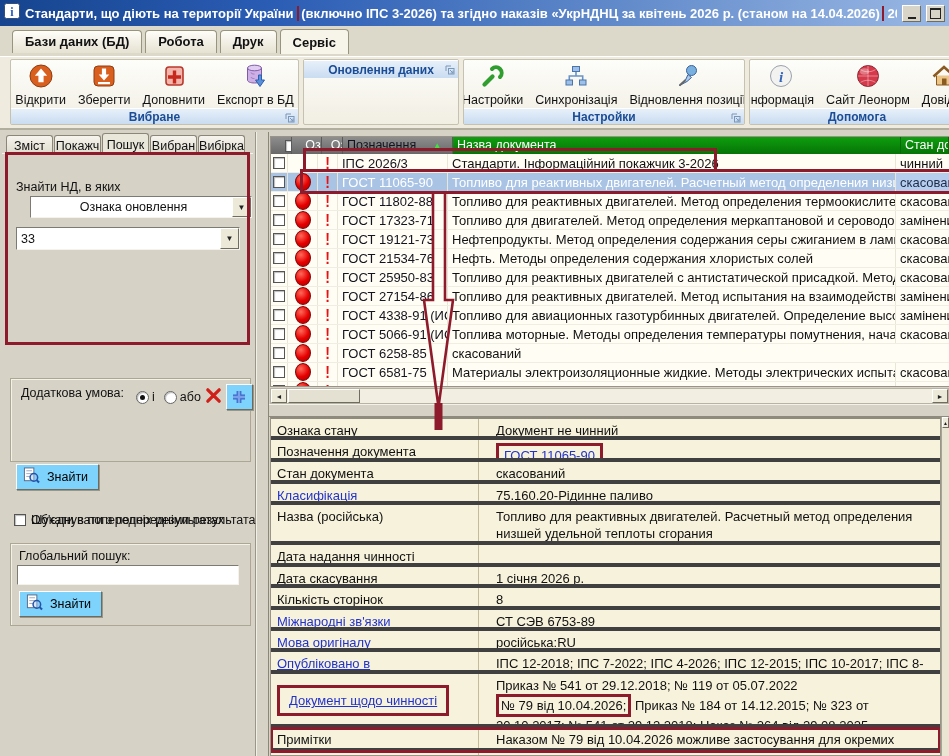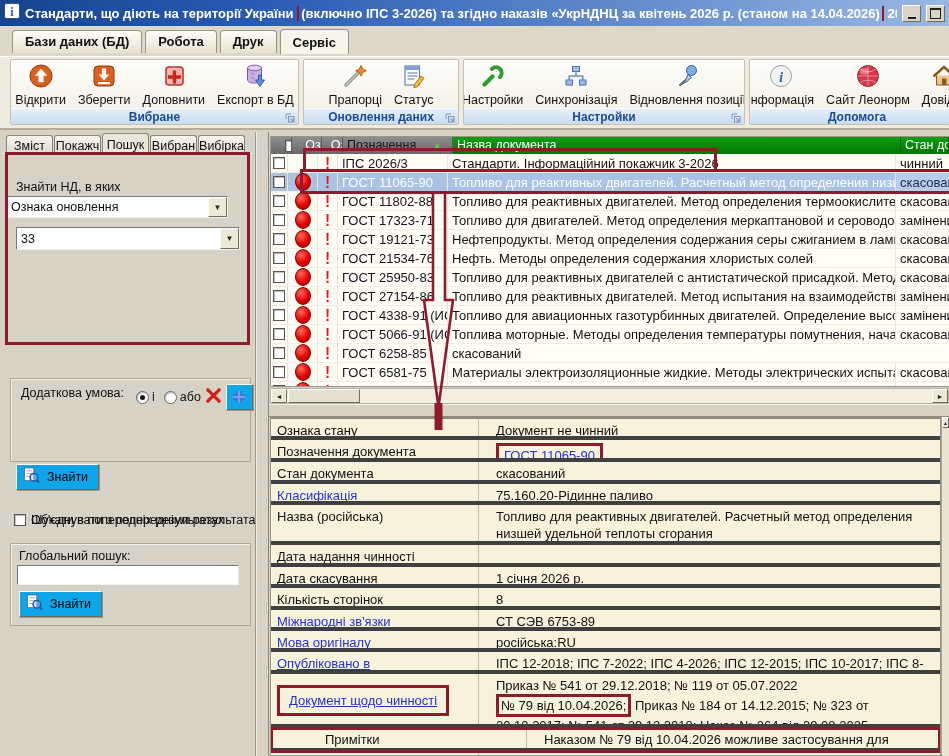--- a/index.html
+++ b/index.html
@@ -41,33 +41,33 @@
     background:linear-gradient(#f6f4ee,#ddd9cb);border:1px solid #8a8678;border-bottom:none;
     border-radius:3px 3px 0 0;margin-right:1px;overflow:hidden;white-space:nowrap;box-sizing:border-box;}
   .stab.active{background:#e9e6da;height:22px;z-index:2;}
   #spanel{position:absolute;left:2px;right:2px;top:21px;bottom:2px;border-top:1px solid #f6f4ec;font-size:12.5px;}
   #search-label{position:absolute;left:14px;top:26px;}
   .combo{position:absolute;height:22px;background:#fff;border:1px solid #7b7b73;
     border-right-color:#f4f2ea;border-bottom-color:#f4f2ea;box-sizing:border-box;display:flex;align-items:center;}
   .combo-text{flex:1;padding-left:4px;white-space:nowrap;overflow:hidden;}
   .combo-btn{width:17px;align-self:stretch;background:#ece9d8;border:1px solid;border-color:#fff #6f6c60 #6f6c60 #fff;
     display:flex;align-items:center;justify-content:center;font-size:8px;color:#222;}
-  #combo-field{left:4px;top:42px;width:222px;}
+  #combo-field{left:28px;top:42px;width:222px;text-align:center;}
   #combo-value{left:14px;top:73px;width:224px;height:23px;}
   .groupbox{position:absolute;border:1px solid #aba793;box-shadow:1px 1px 0 #f4f2e8 inset;}
   #cond-group{left:8px;top:224px;width:239px;height:82px;}
   #cond-label{position:absolute;left:10px;top:7px;}
   .radio{display:inline-block;width:11px;height:11px;border-radius:50%;background:#fff;border:1px solid #666;
     box-shadow:inset 1px 1px 1px #bbb;vertical-align:-2px;position:relative;}
   .radio.sel::after{content:"";position:absolute;left:3px;top:3px;width:5px;height:5px;border-radius:50%;background:#111;}
   #cond-controls{position:absolute;left:125px;top:5px;display:flex;align-items:center;gap:3px;}
   #xbtn svg{width:19px;height:19px;}
   #plusbtn{width:25px;height:24px;display:flex;align-items:center;justify-content:center;}
   #plusbtn svg{width:16px;height:16px;}
-  .btn3d{background:#0ea5e9;border:1px solid;border-color:#fff #6d6a5e #6d6a5e #fff;
+  .btn3d{background:#7dd3fc;border:1px solid;border-color:#fff #6d6a5e #6d6a5e #fff;
     box-shadow:1px 1px 0 #9a968a;font-size:12.5px;font-family:"Liberation Sans",sans-serif;}
   .findbtn{position:absolute;display:flex;align-items:center;gap:7px;padding:2px 10px 2px 6px;height:26px;box-sizing:border-box;}
   .findbtn svg{width:17px;height:17px;}
   #find1{left:14px;top:310px;}
   .cbrow{position:absolute;display:flex;align-items:center;gap:5px;white-space:nowrap;overflow:hidden;width:243px;}
   #cbrow1{left:12px;top:359px;}
   #cbrow2{left:12px;top:359px;}
   .cb{width:12px;height:12px;background:#fff;border:1px solid #555;box-sizing:border-box;flex:0 0 auto;
       box-shadow:inset 1px 1px 1px #bbb;}
   #global-group{left:8px;top:389px;width:239px;height:81px;}
@@ -116,21 +116,21 @@
   
   #details{position:absolute;left:1px;top:285px;width:671px;height:339px;background:#f7f2dc;
     border:1px solid #9a9488;border-top:2px solid #8e8a7e;box-sizing:border-box;overflow:hidden;font-size:13px;}
   .drow{display:flex;border-bottom:4px solid #404040;box-sizing:border-box;overflow:hidden;gap:9px;}
   .dlabel{width:208px;border-right:1px solid #c6bb98;padding:3px 4px 0 6px;box-sizing:border-box;line-height:17px;}
   .dvalue{flex:1;padding:3px 6px 0 8px;box-sizing:border-box;line-height:17px;}
   .link{color:#2233cc;text-decoration:underline;cursor:pointer;}
   .anno-pad{display:inline-block;border:3px solid #8e1b2c;padding:4px 9px;}
   .anno-pad2{display:inline-block;border:3px solid #8e1b2c;padding:1px 5px;}
   .anno-pad3{display:inline-block;border:3px solid #8e1b2c;padding:0 2px;}
-  .row-anno{outline:3px solid #8e1b2c;outline-offset:-2px;padding-left:48px;}
+  .row-anno{outline:3px solid #8e1b2c;outline-offset:-2px;}
   #vscroll{position:absolute;left:672px;top:285px;width:8px;height:339px;background:#eae5d2;
     border-left:1px solid #a8a494;box-sizing:border-box;}
   #vs-up{width:7px;height:11px;font-size:5px;left:0;top:0;border-width:1px;}
   
   .anno{position:absolute;border:3px solid #8e1b2c;pointer-events:none;z-index:60;box-sizing:border-box;}
   #anno-sidebar{left:5px;top:152px;width:245px;height:193px;}
   #anno-row1{left:303px;top:148px;width:414px;height:24px;}
   #anno-row2{left:300px;top:169px;width:652px;height:25px;}
   #anno-arrow{position:absolute;left:0;top:0;width:949px;height:756px;pointer-events:none;z-index:59;}
 </style>
@@ -197,39 +197,20 @@
       <div class="tcaption">
         <span>Вибране</span>
         <span class="launcher"><svg viewBox="0 0 10 10">
             <path d="M1 6V1h5" fill="none" stroke="#7a96b8"></path>
             <rect x="3.5" y="3.5" width="5.5" height="5.5" fill="none" stroke="#7a96b8"></rect>
             <path d="M5 5l2.8 2.8M8 5.6V8H5.6" fill="none" stroke="#7a96b8"></path>
           </svg></span>
       </div>
     </div>
     <div class="tgroup" style="width: 156px;">
-      <div class="tbuttons">
-        <div class="tbtn">
-          <span><svg viewBox="0 0 26 26">
-              <line x1="4" y1="22" x2="16" y2="10" stroke="#8c8c8c" stroke-width="3.4" stroke-linecap="round"></line>
-              <line x1="4" y1="22" x2="16" y2="10" stroke="#cfcfcf" stroke-width="1.2" stroke-linecap="round"></line>
-              <path d="M19 2.5l1.7 3.6 3.6 1.7-3.6 1.7L19 13.1l-1.7-3.6-3.6-1.7 3.6-1.7z" fill="#f08a28" stroke="#c05a10"></path>
-            </svg></span>
-          <span>Прапорці</span>
-        </div>
-        <div class="tbtn">
-          <span><svg viewBox="0 0 26 26">
-              <rect x="4" y="3" width="14.5" height="19" fill="#fff" stroke="#4a6da8"></rect>
-              <rect x="4" y="3" width="14.5" height="4" fill="#7ba3d8"></rect>
-              <path d="M6.5 10h10M6.5 13h10M6.5 16h7" stroke="#8aa6cc" stroke-width="1.4"></path>
-              <path d="M13.5 21.5l6.5-8.5 3 2.3-6.5 8.5-3.6.8z" fill="#f0b83c" stroke="#a87818"></path>
-            </svg></span>
-          <span>Статус</span>
-        </div>
-      </div>
       <div class="tcaption">
         <span>Оновлення даних</span>
         <span class="launcher"><svg viewBox="0 0 10 10">
             <path d="M1 6V1h5" fill="none" stroke="#7a96b8"></path>
             <rect x="3.5" y="3.5" width="5.5" height="5.5" fill="none" stroke="#7a96b8"></rect>
             <path d="M5 5l2.8 2.8M8 5.6V8H5.6" fill="none" stroke="#7a96b8"></path>
           </svg></span>
       </div>
     </div>
     <div class="tgroup" style="width: 282px;">

